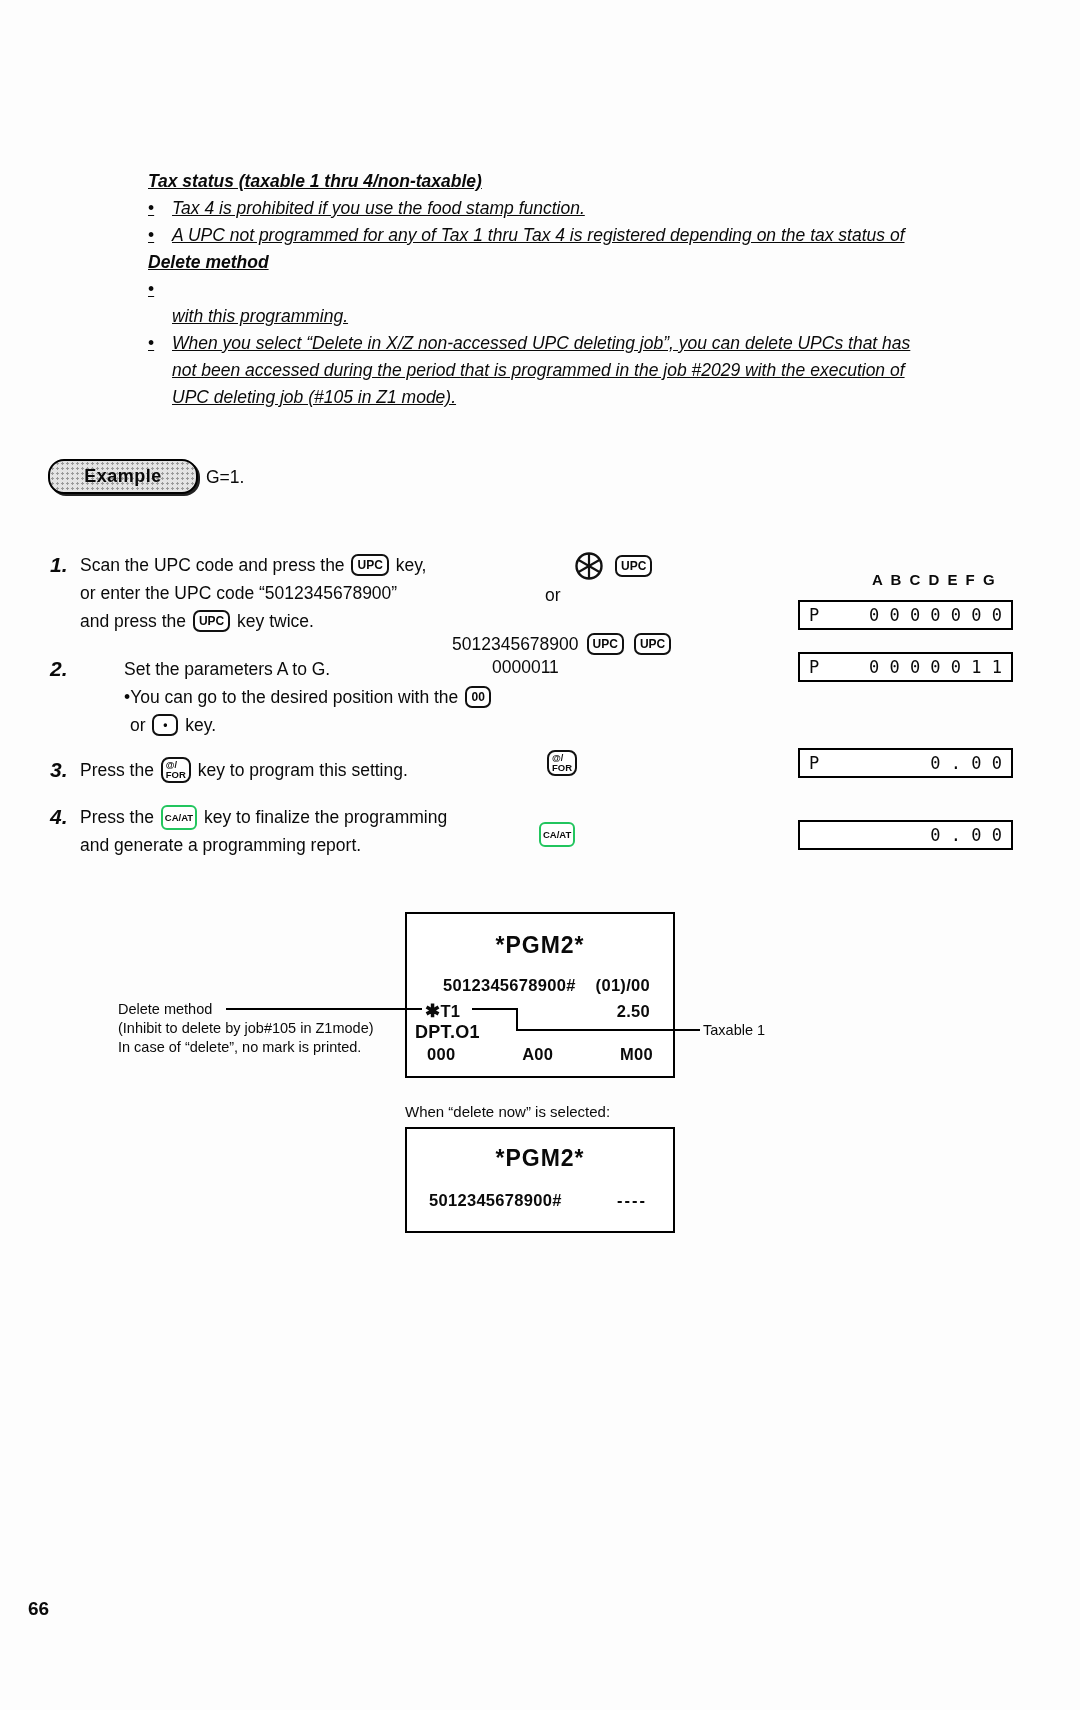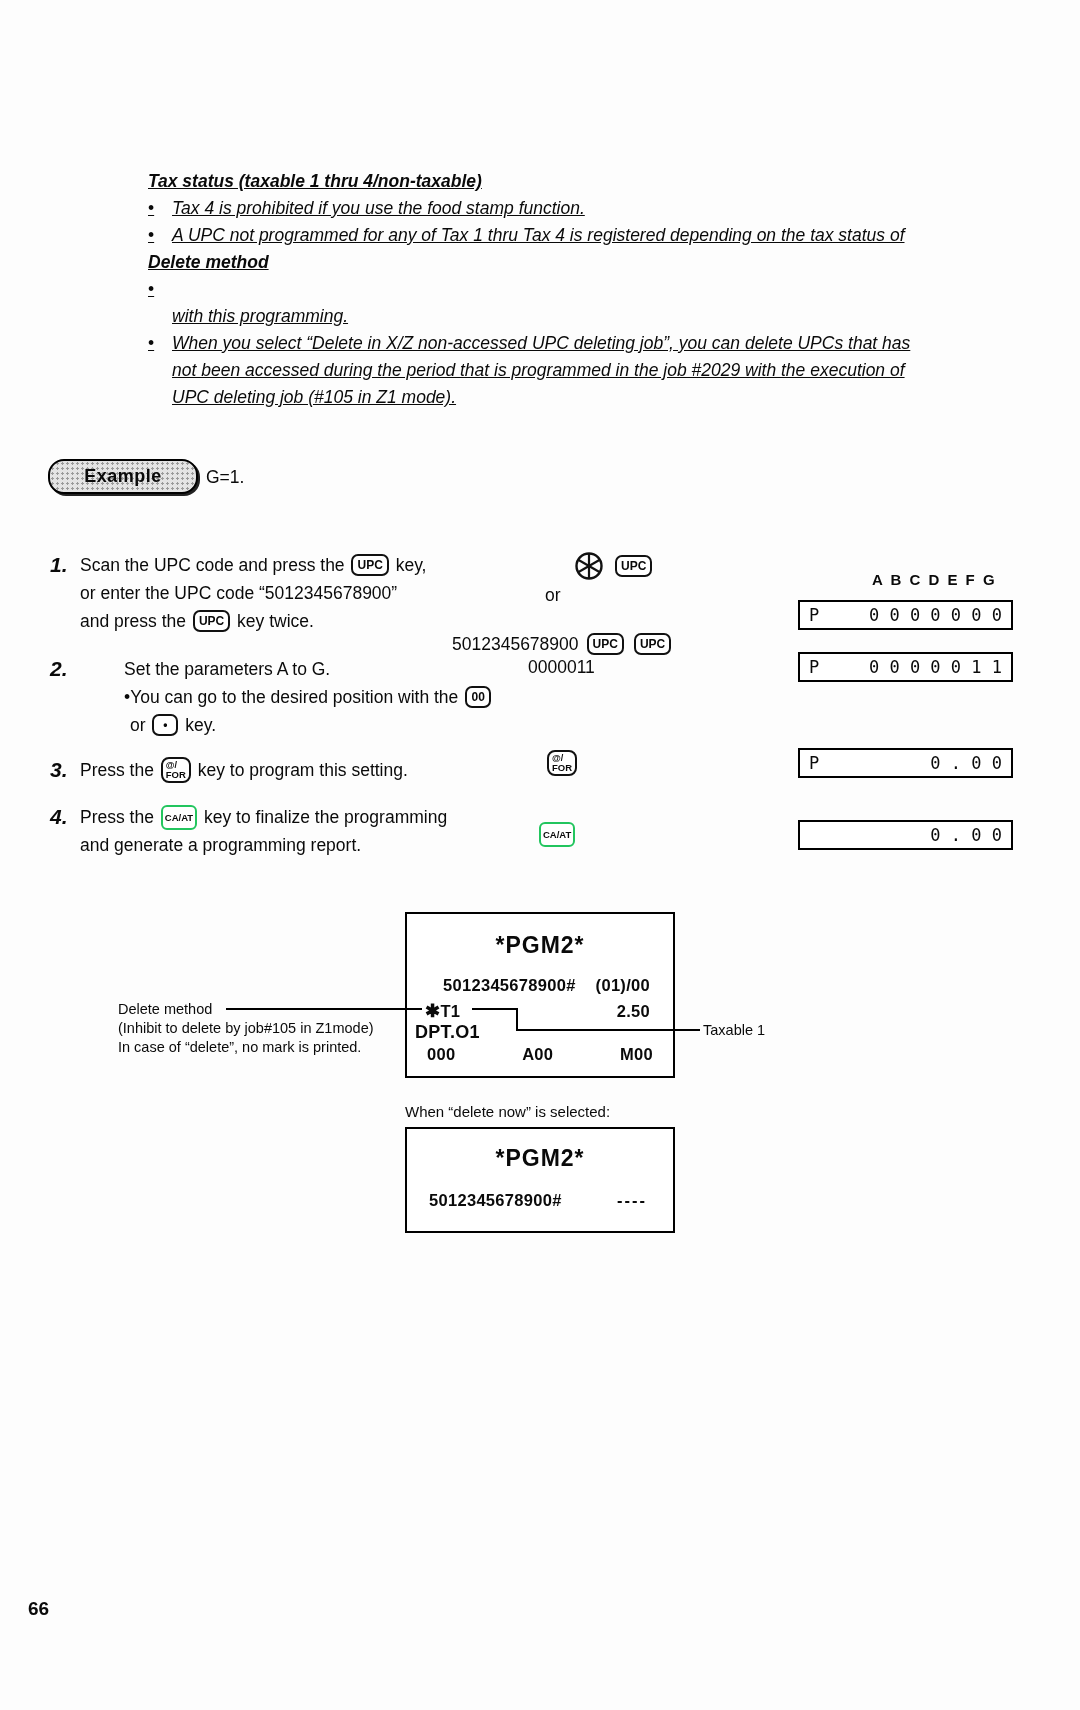--- a/index.html
+++ b/index.html
@@ -123,21 +123,21 @@
     <span>P</span>
     <span>0 0 0 0 0 0 0</span>
   </div>
 
   <div class="stepnum" style="top:657px;">2.</div>
   <div class="steptext" style="top:655px;margin-left:44px;">
     <div class="ln"><span>Set the parameters A to G.</span></div>
     <div class="ln"><span>•You can go to the desired position with the </span><span class="key key-sq">00</span></div>
     <div class="ln" style="padding-left:6px;"><span>or </span><span class="key key-sq">•</span><span> key.</span></div>
   </div>
-  <div class="midcol" style="left:528px;top:657px;">0000011</div>
+  <div class="midcol" style="left:492px;top:657px;">0000011</div>
   <div class="dbox" style="top:652px;">
     <span>P</span>
     <span>0 0 0 0 0 1 1</span>
   </div>
 
   <div class="stepnum" style="top:758px;">3.</div>
   <div class="steptext" style="top:756px;">
     <div class="ln"><span>Press the </span><span class="key-for"><span class="t">@/</span><span class="b">FOR</span></span><span> key to program this setting.</span></div>
   </div>
   <div class="midcol" style="left:545px;top:750px;">

